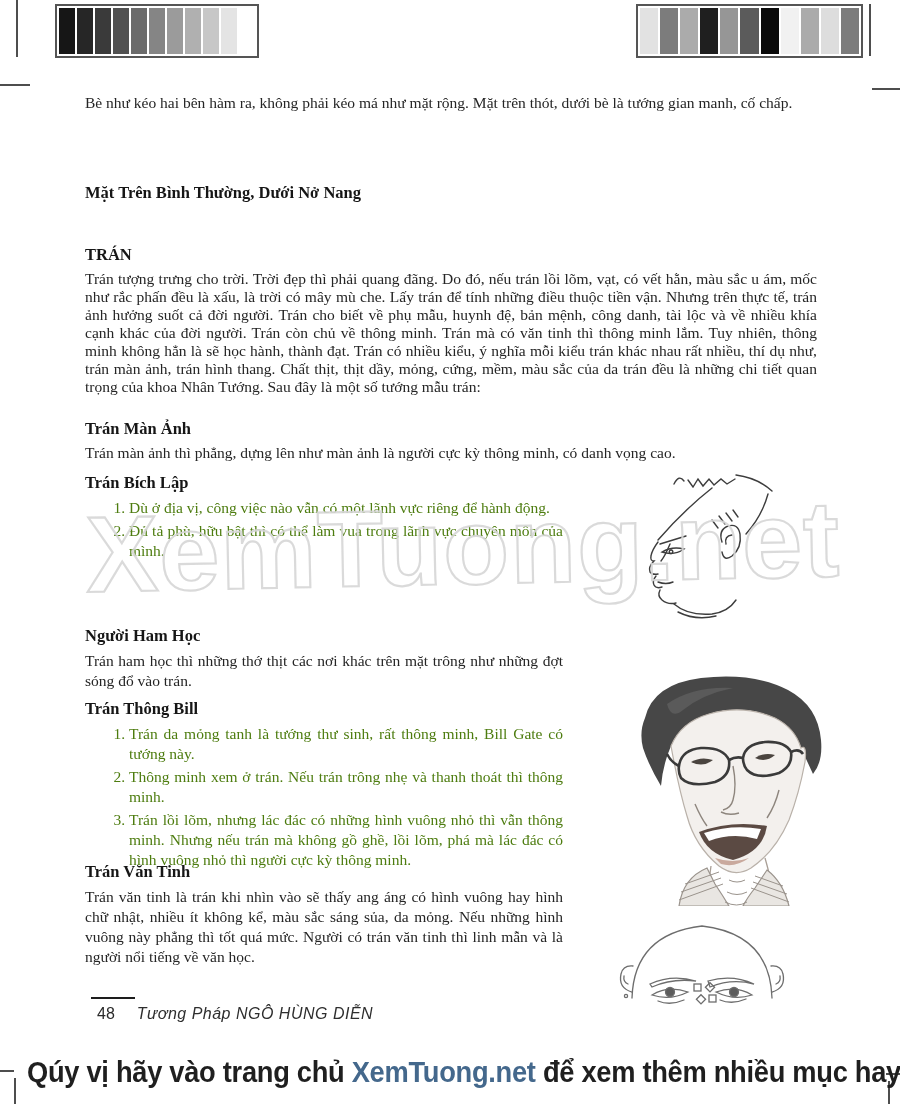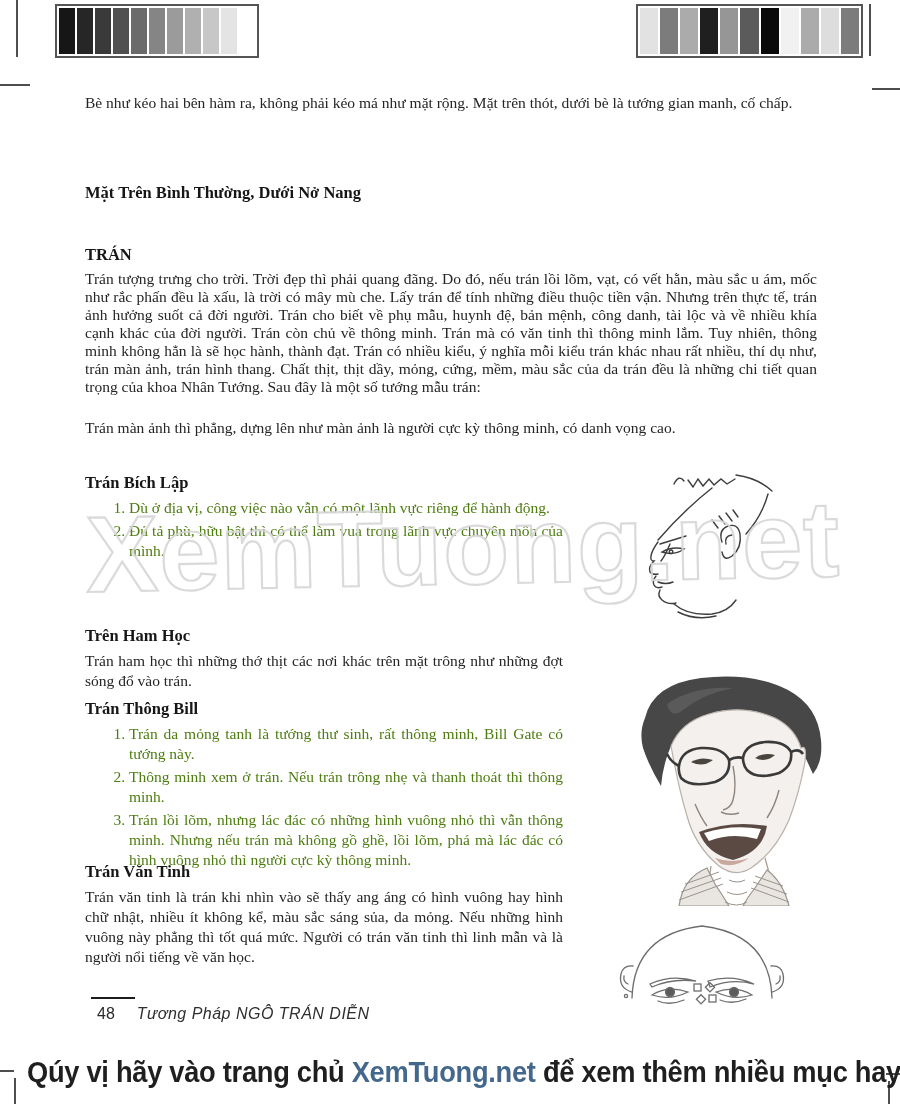--- a/index.html
+++ b/index.html
@@ -109,33 +109,34 @@
 <div class="sec" id="sec-matbinh">
   <h3 class="sec-title">Mặt Trên Bình Thường, Dưới Nở Nang</h3>
 </div>
 
 <div class="sec" id="sec-tran">
   <h3 class="sec-title">TRÁN</h3>
   <p class="body-text">Trán tượng trưng cho trời. Trời đẹp thì phải quang đãng. Do đó, nếu trán lồi lõm, vạt, có vết hằn, màu sắc u ám, mốc như rắc phấn đều là xấu, là trời có mây mù che. Lấy trán để tính những điều thuộc tiền vận. Nhưng trên thực tế, trán ảnh hưởng suốt cả đời người. Trán cho biết về phụ mẫu, huynh đệ, bản mệnh, công danh, tài lộc và về nhiều khía cạnh khác của đời người. Trán còn chủ về thông minh. Trán mà có văn tinh thì thông minh lắm. Tuy nhiên, thông minh không hẳn là sẽ học hành, thành đạt. Trán có nhiều kiểu, ý nghĩa mỗi kiểu trán khác nhau rất nhiều, thí dụ như, trán màn ảnh, trán hình thang. Chất thịt, thịt dầy, mỏng, cứng, mềm, màu sắc của da trán đều là những chi tiết quan trọng của khoa Nhân Tướng. Sau đây là một số tướng mẫu trán:</p>
 </div>
 
 <div class="sec" id="sec-mananh">
+  <h3 class="sec-title">Trán Màn Ảnh</h3>
   <p class="body-text">Trán màn ảnh thì phẳng, dựng lên như màn ảnh là người cực kỳ thông minh, có danh vọng cao.</p>
 </div>
 
 <div class="sec narrow" id="sec-bichlap">
   <h3 class="sec-title">Trán Bích Lập</h3>
   <ol class="items">
     <li>Dù ở địa vị, công việc nào vẫn có một lãnh vực riêng để hành động.</li>
     <li>Đủ tả phù, hữu bật thì có thể làm vua trong lãnh vực chuyên môn của mình.</li>
   </ol>
 </div>
 
 <div class="sec narrow" id="sec-hamhoc">
-  <h3 class="sec-title">Trên Ham Học</h3>
+  <h3 class="sec-title">Người Ham Học</h3>
   <p class="body-text">Trán ham học thì những thớ thịt các nơi khác trên mặt trông như những đợt sóng đổ vào trán.</p>
 </div>
 
 <div class="sec narrow" id="sec-thongminh">
   <h3 class="sec-title">Trán Thông Bill</h3>
   <ol class="items">
     <li>Trán da mỏng tanh là tướng thư sinh, rất thông minh, Bill Gate có tướng này.</li>
     <li>Thông minh xem ở trán. Nếu trán trông nhẹ và thanh thoát thì thông minh.</li>
     <li>Trán lồi lõm, nhưng lác đác có những hình vuông nhỏ thì vẫn thông minh. Nhưng nếu trán mà không gồ ghề, lồi lõm, phá mà lác đác có hình vuông nhỏ thì người cực kỳ thông minh.</li>
   </ol>
@@ -229,17 +230,17 @@
       <rect x="103" y="95" width="7" height="7"></rect>
       <circle cx="20" cy="96" r="1.6"></circle>
     </g>
   </svg>
 </div>
 
 <div id="footer">
   <div id="footer-rule"></div>
   <div id="footer-row">
     <span id="page-number">48</span>
-    <span id="book-title">Tương Pháp NGÔ TRÁN DIỄN</span>
+    <span id="book-title">Tương Pháp NGÔ HÙNG DIỄN</span>
   </div>
 </div>
 
 <div id="banner"><span>Qúy vị hãy vào trang chủ </span><span class="link">XemTuong.net</span><span> để xem thêm nhiều mục hay khác</span></div>
 
 </body></html>

